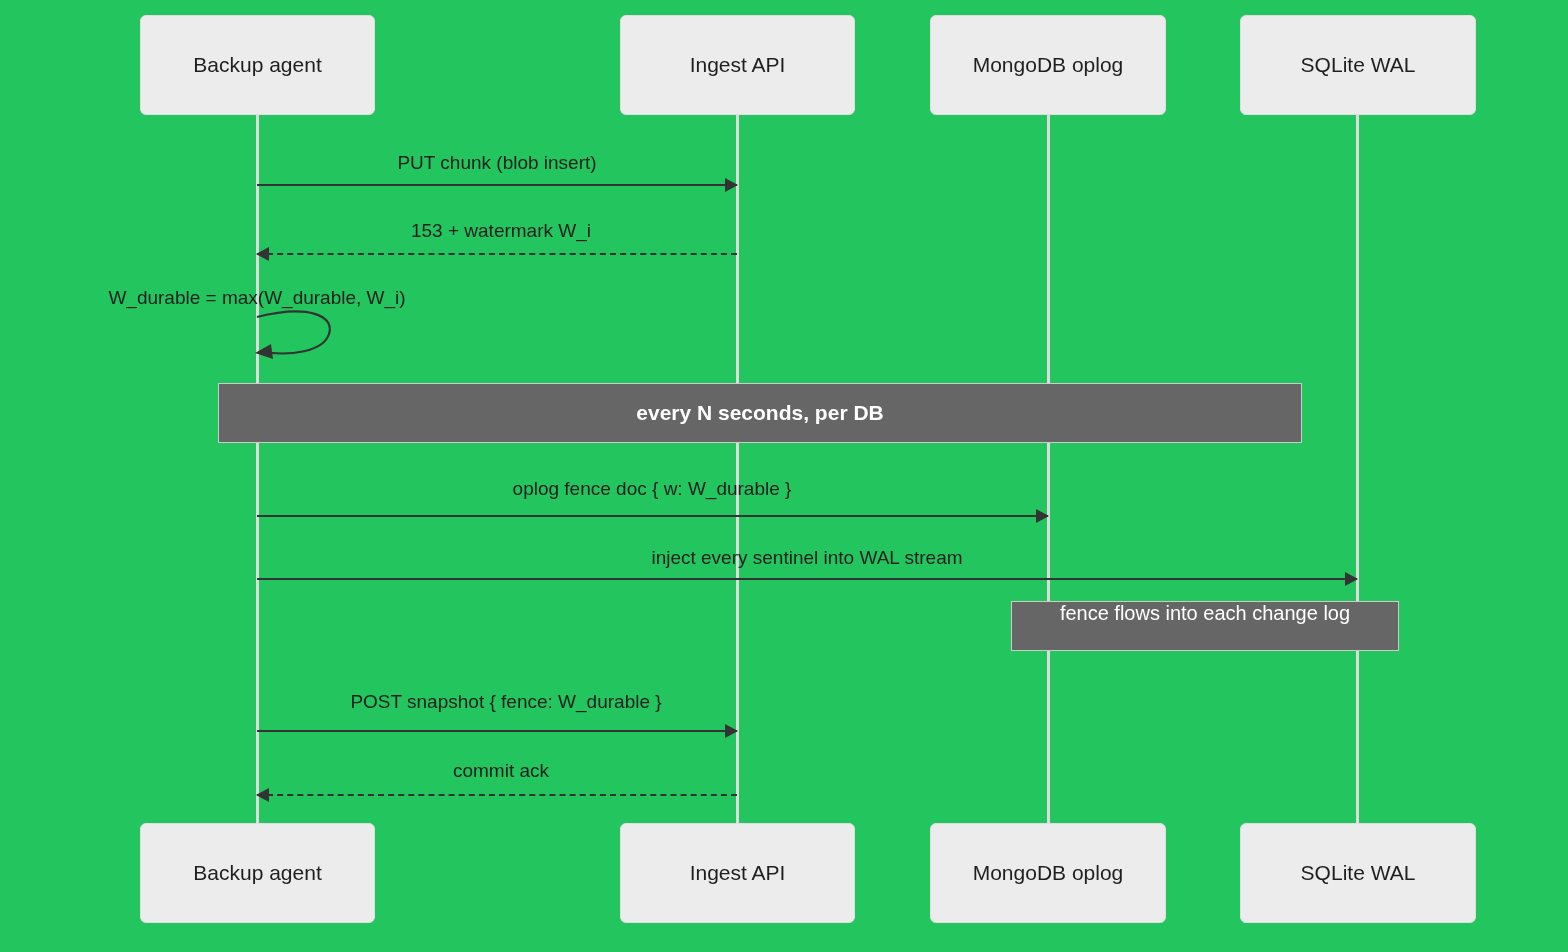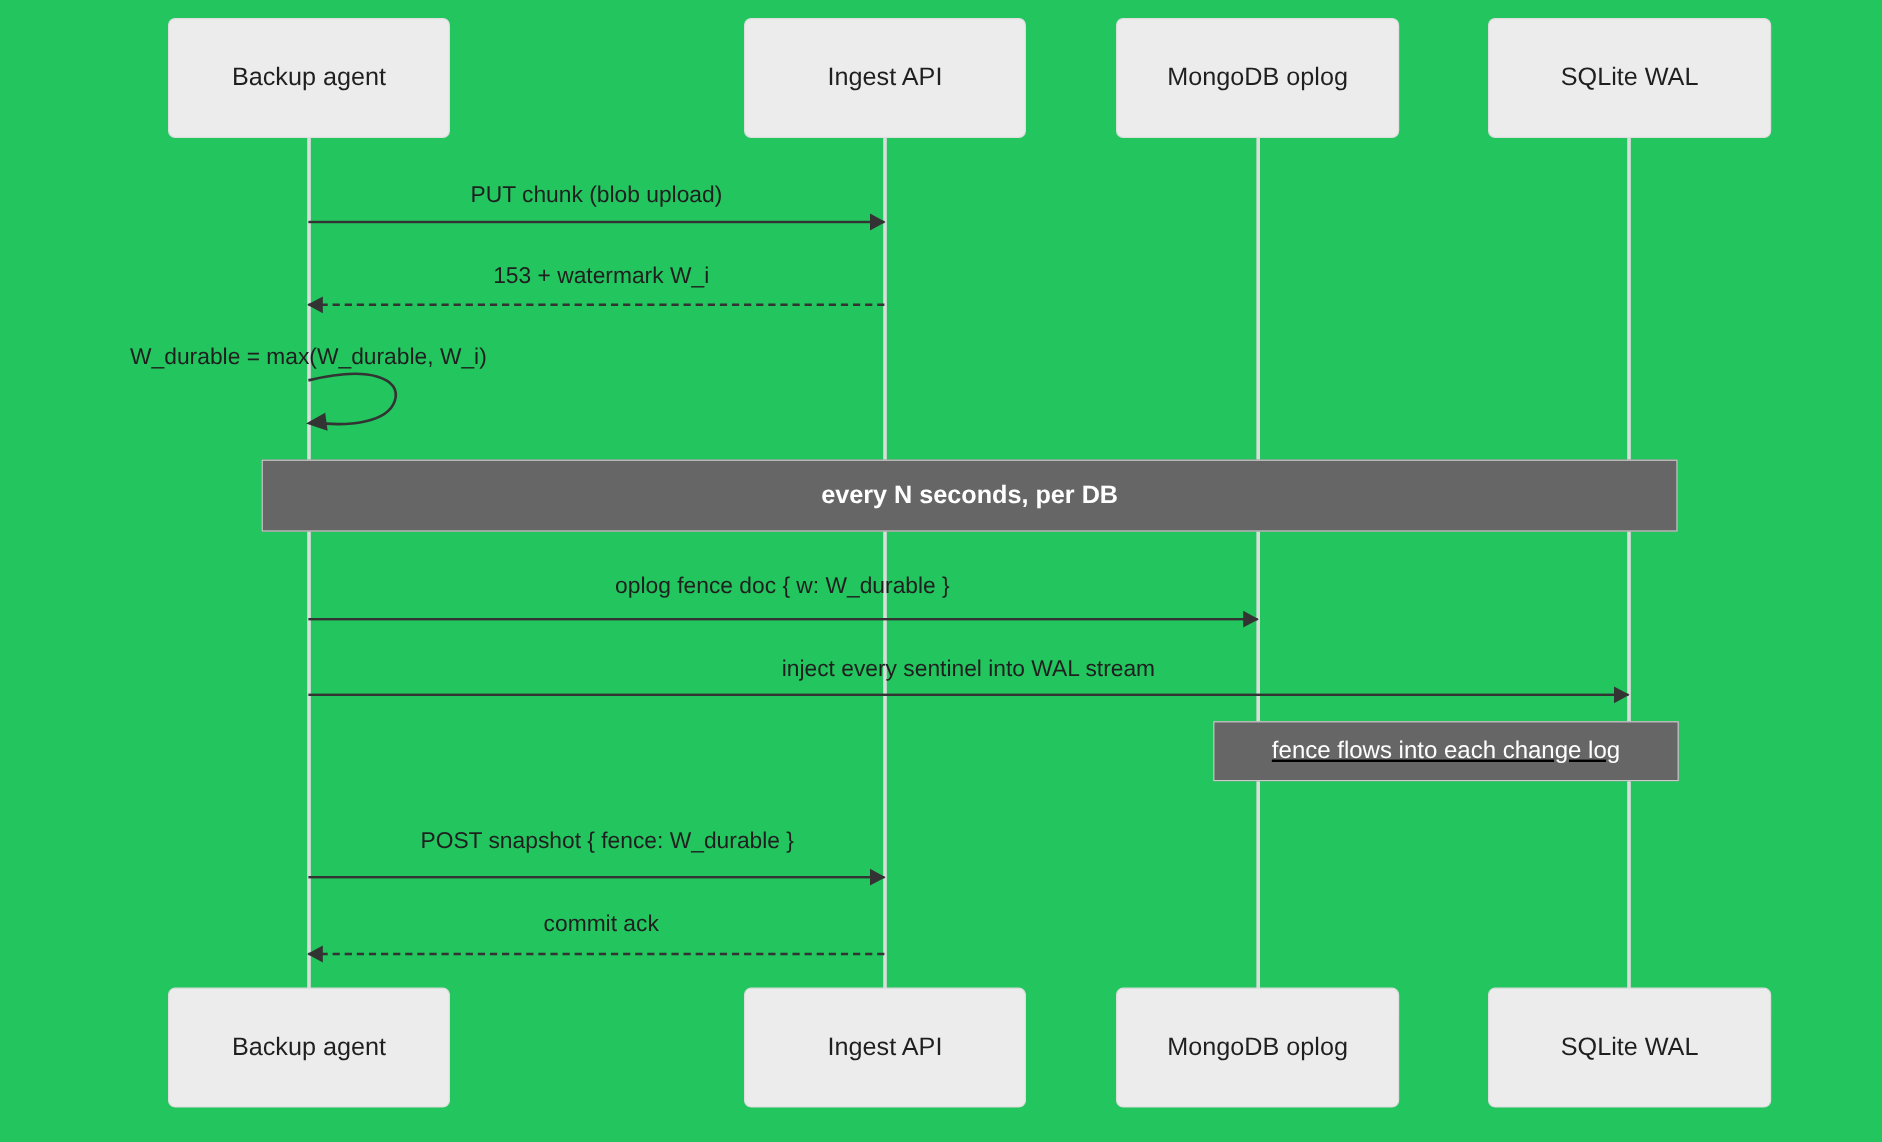--- a/index.html
+++ b/index.html
@@ -111,24 +111,23 @@
     font-weight: bold;
     color: #ffffff;
     white-space: nowrap;
     font-family: "Liberation Sans", sans-serif;
   }
   .note {
     position: absolute;
     background: #666666;
     border: 1px solid #cccccc;
     display: flex;
-    align-items: center;
+    align-items: flex-start;
     justify-content: center;
     box-sizing: border-box;
-    text-decoration: underline;
   }
   .note-label {
     font-size: 20px;
     color: #ffffff;
     white-space: nowrap;
     font-family: "Liberation Sans", sans-serif;
   }
 </style>
 </head>
 <body>
@@ -163,37 +162,37 @@
     <span class="actor-label">MongoDB oplog</span>
   </div>
   <div class="actor-box" style="left:1240px; top:823px; width:236px;">
     <span class="actor-label">SQLite WAL</span>
   </div>
 
   <div class="msg" style="left:257px; width:480px; top:184px;">
     <div class="line"></div>
     <div class="head right"></div>
   </div>
-  <div class="msg-label" style="left:497px; top:174px;">PUT chunk (blob upload)</div>
+  <div class="msg-label" style="left:497px; top:174px;">PUT chunk (blob insert)</div>
 
   <div class="msg dashed" style="left:257px; width:480px; top:253px;">
     <div class="line"></div>
     <div class="head left"></div>
   </div>
   <div class="msg-label" style="left:501px; top:242px;">153 + watermark W_i</div>
 
   <div class="msg-label" style="left:257px; top:309px;">W_durable = max(W_durable, W_i)</div>
   <div class="selfloop" style="left:257px; top:310px;">
     <svg width="90" height="55" viewBox="0 0 90 55">
       <path d="M 0 7 C 52 -6, 78 6, 72 24 C 66 42, 34 46, 4 42" fill="none" stroke="#333333" stroke-width="2.2"></path>
       <polygon points="14,34 -2,43 16,49" fill="#333333"></polygon>
     </svg>
   </div>
 
-  <div class="banner" style="left:218px; top:383px; width:1180px; height:60px;">
+  <div class="banner" style="left:218px; top:383px; width:1084px; height:60px;">
     <span class="banner-label">every N seconds, per DB</span>
   </div>
 
   <div class="msg" style="left:257px; width:791px; top:515px;">
     <div class="line"></div>
     <div class="head right"></div>
   </div>
   <div class="msg-label" style="left:652px; top:500px;">oplog fence doc { w: W_durable }</div>
 
   <div class="msg" style="left:257px; width:1100px; top:578px;">

